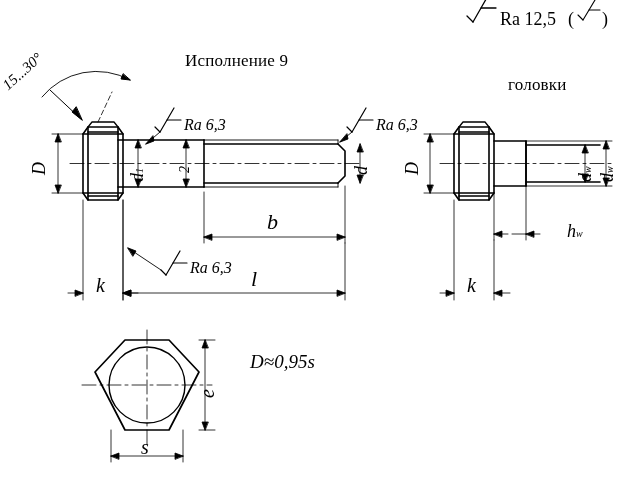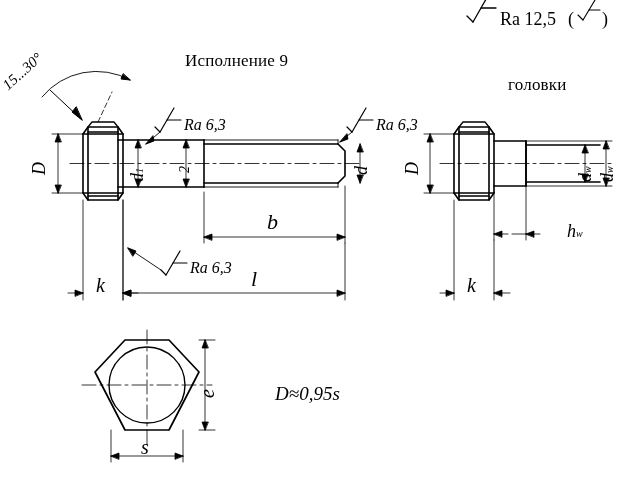--- a/index.html
+++ b/index.html
@@ -317,21 +317,21 @@
   <div class="lbl dim" style="left:267px; top:211px; font-size:22px;">b</div>
 
   <div class="lbl dim" style="left:96px; top:275px; font-size:20px;">k</div>
 
   <div class="lbl dim" style="left:251px; top:268px; font-size:22px;">l</div>
 
   <div class="lbl dim" style="left:197px; top:398px; font-size:20px; transform: rotate(-90deg); transform-origin: left top;">e</div>
 
   <div class="lbl dim" style="left:141px; top:437px; font-size:20px;">s</div>
 
-  <div class="lbl note" style="left:250px; top:384px;margin-left:25px;">D≈0,95s</div>
+  <div class="lbl note" style="left:250px; top:352px;">D≈0,95s</div>
 
   <div class="lbl dim" style="left:403px; top:175px; transform: rotate(-90deg); transform-origin: left top;">D</div>
 
   <div class="lbl" style="left:598px; top:182px; transform: rotate(-90deg); transform-origin: left top;">
     <span class="dim">d</span><span class="sub">w</span>
   </div>
 
   <div class="lbl" style="left:576px; top:182px; transform: rotate(-90deg); transform-origin: left top;">
     <span class="dim">d</span><span class="sub">w</span>
   </div>

